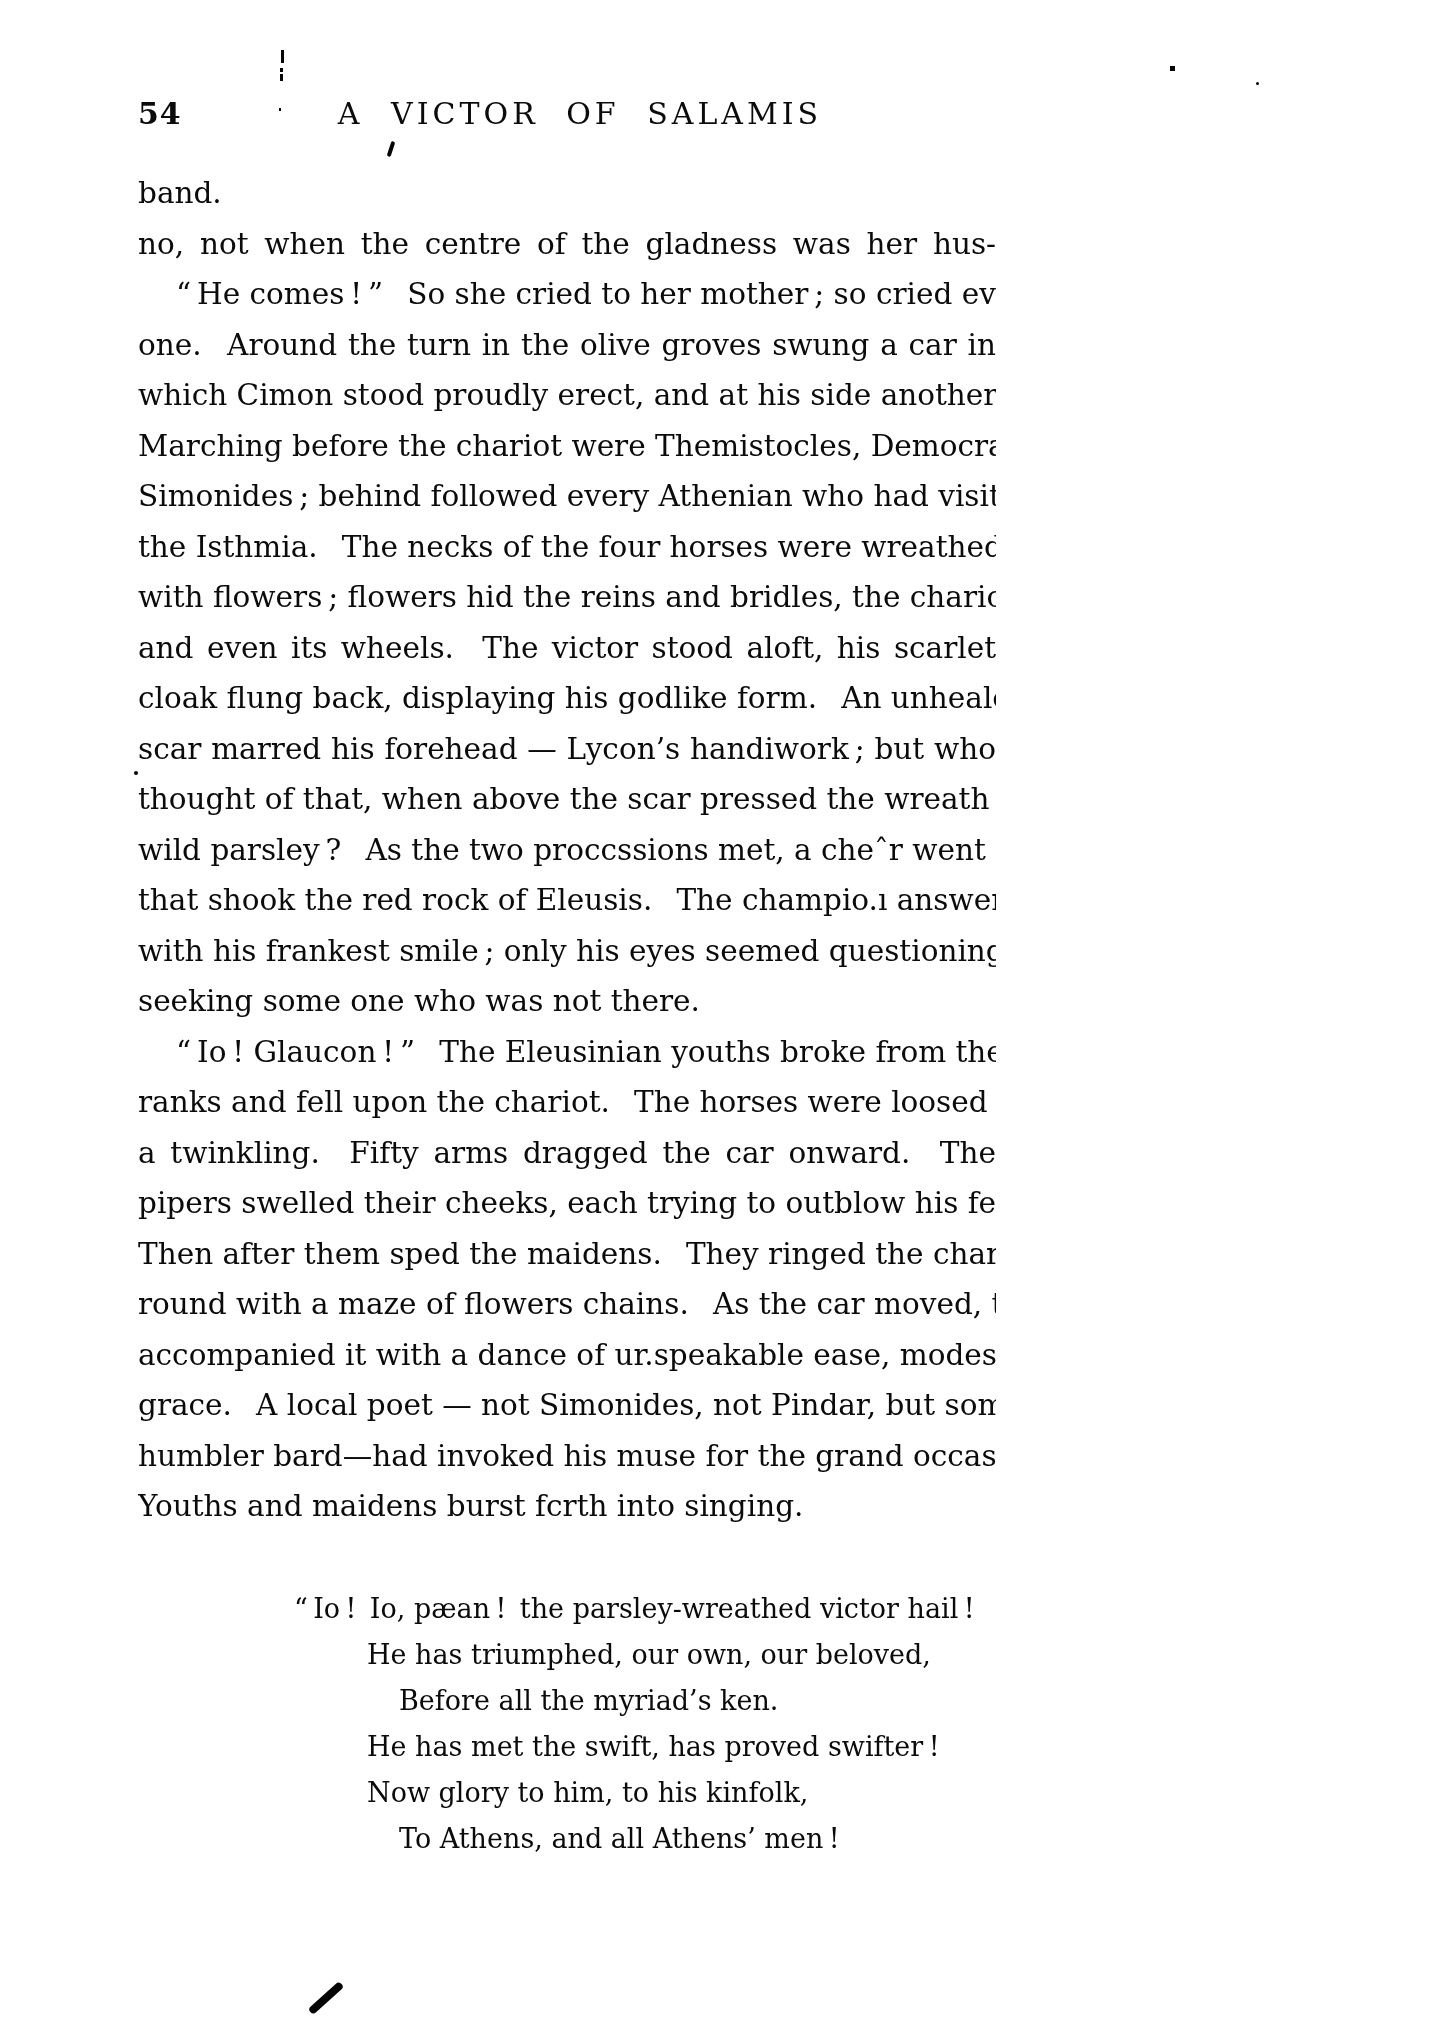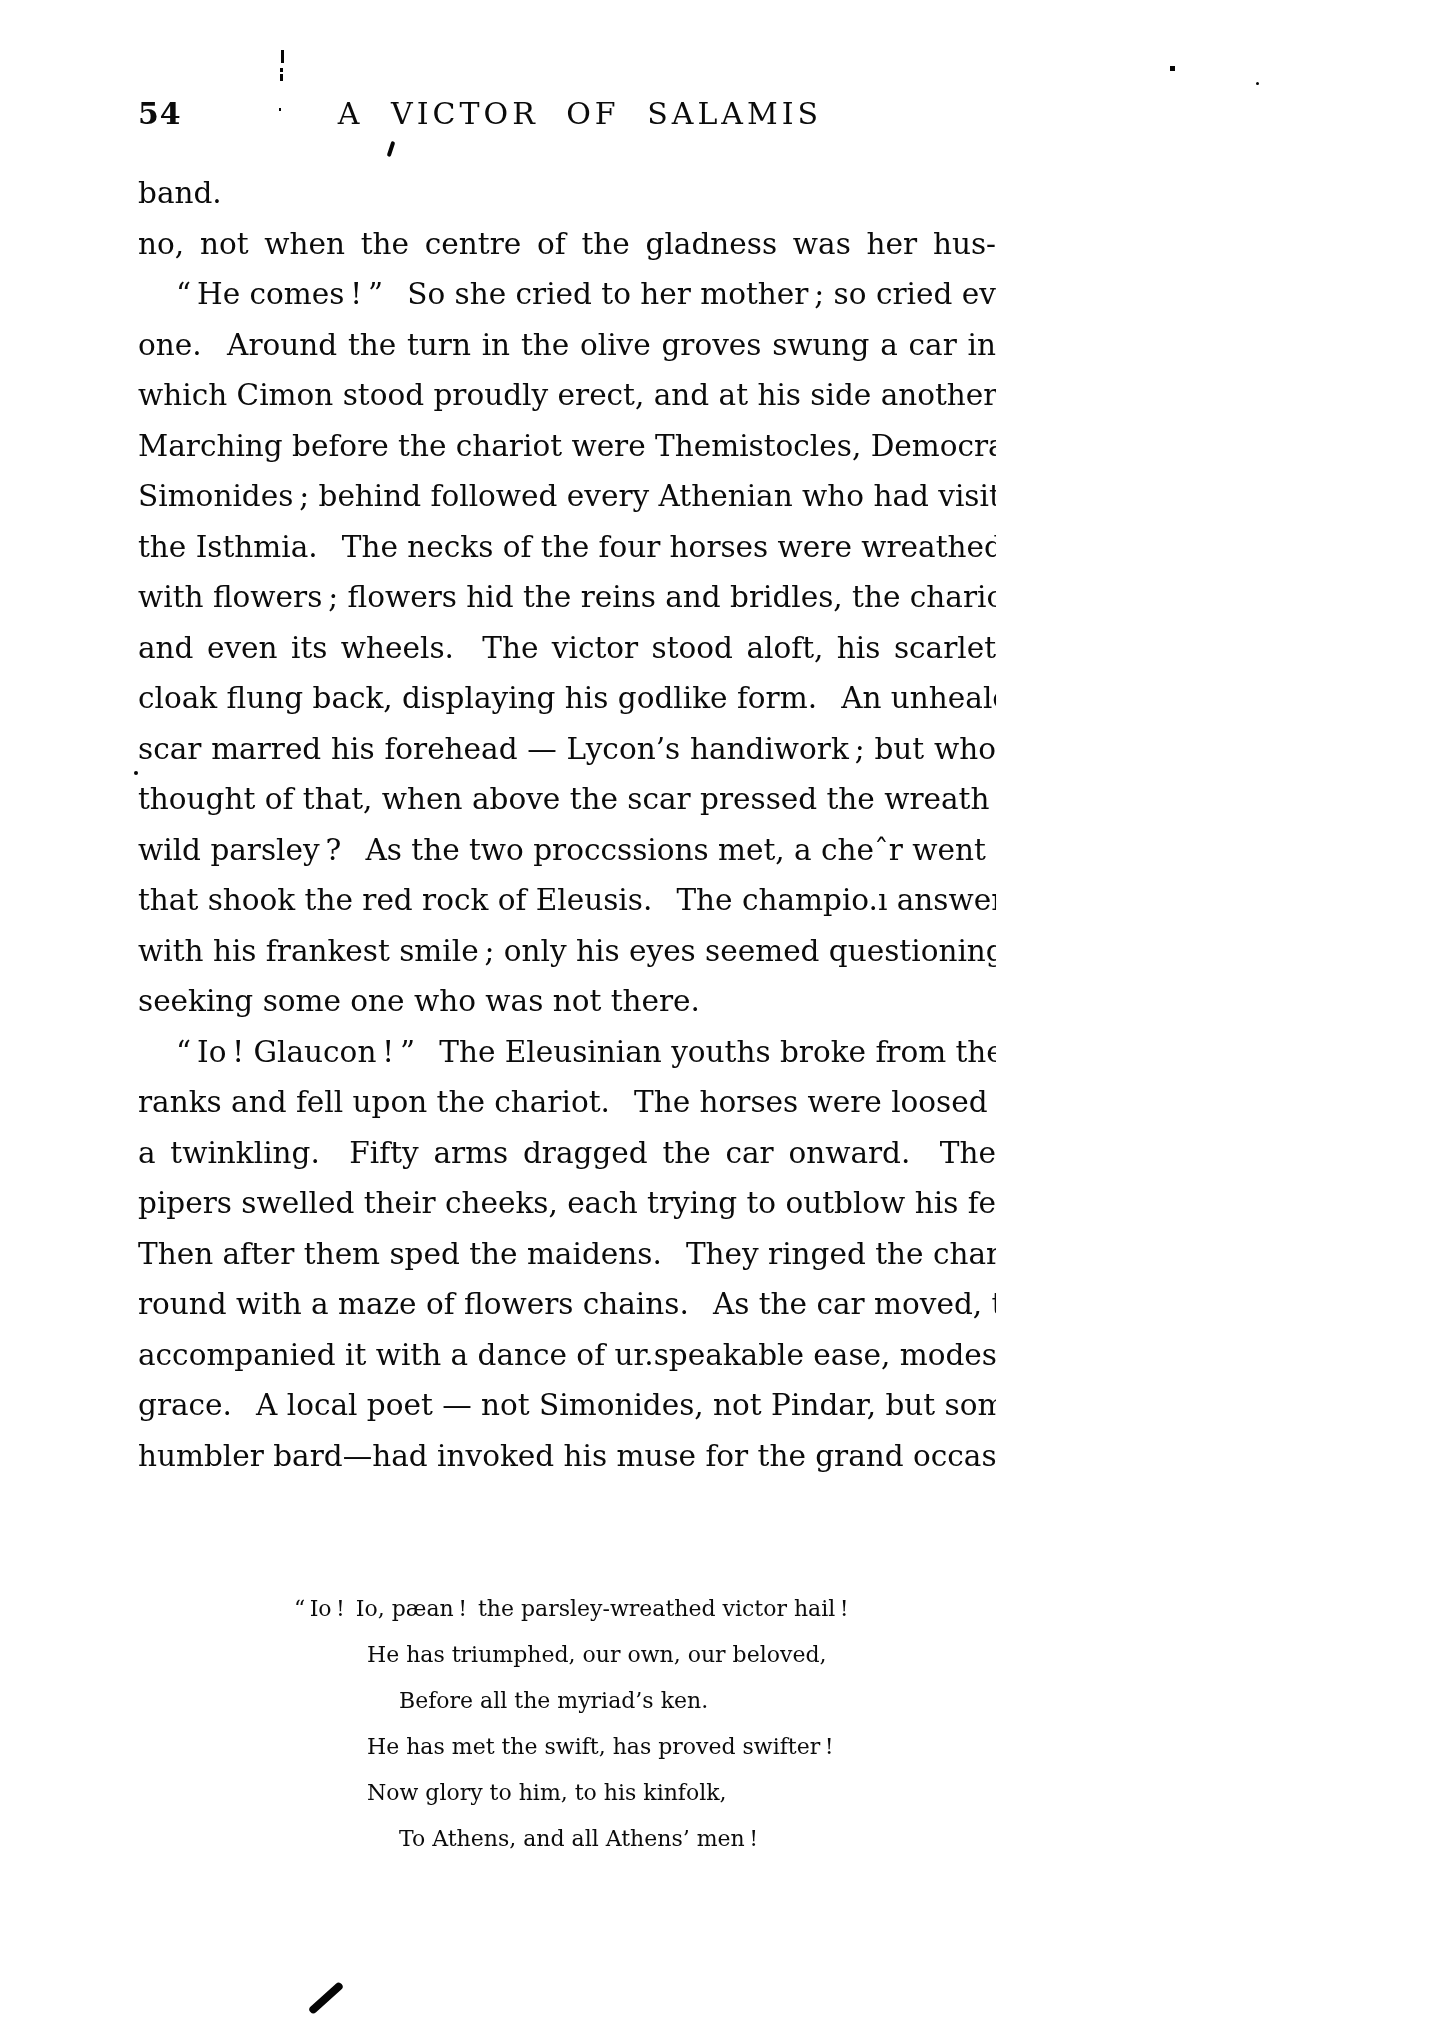--- a/index.html
+++ b/index.html
@@ -27,21 +27,21 @@
   }
   .bline{
     height:50.5px;line-height:50.5px;
     text-align:justify;text-align-last:justify;
     overflow:hidden;white-space:nowrap;
   }
   .bline.last{text-align:left;text-align-last:left;}
   .bline.indent{padding-left:38px;}
   .verse-block{
     position:absolute;left:138px;top:1576px;width:920px;
-    font-size:22px;
+    font-size:27px;
   }
   .vline{height:46px;line-height:46px;text-align:left;white-space:nowrap;}
   .lvl0{padding-left:156px;}
   .lvl1{padding-left:196px;}
   .lvl2{padding-left:229px;}
   .lvl3{padding-left:261px;}
   .artifact{position:absolute;background:#050505;}
 </style>
 </head>
 <body>
@@ -71,20 +71,21 @@
       <div class="bline last">seeking some one who was not there.</div>
       <div class="bline indent">“ Io ! Glaucon ! ”  The Eleusinian youths broke from their</div>
       <div class="bline">ranks and fell upon the chariot.  The horses were loosed in</div>
       <div class="bline">a twinkling.  Fifty arms dragged the car onward.  The</div>
       <div class="bline">pipers swelled their cheeks, each trying to outblow his fellow.</div>
       <div class="bline">Then after them sped the maidens.  They ringed the chariot</div>
       <div class="bline">round with a maze of flowers chains.  As the car moved, they</div>
       <div class="bline">accompanied it with a dance of ur.speakable ease, modesty,</div>
       <div class="bline">grace.  A local poet — not Simonides, not Pindar, but some</div>
       <div class="bline">humbler bard—had invoked his muse for the grand occasion.</div>
+      <div class="bline last">Youths and maidens burst fcrth into singing.</div>
     </div>
 
   <div class="verse-block">
       <div class="vline lvl0">“ Io ! Io, pæan ! the parsley-wreathed victor hail !</div>
       <div class="vline lvl2">He has triumphed, our own, our beloved,</div>
       <div class="vline lvl3">Before all the myriad’s ken.</div>
       <div class="vline lvl2">He has met the swift, has proved swifter !</div>
       <div class="vline lvl2">Now glory to him, to his kinfolk,</div>
       <div class="vline lvl3">To Athens, and all Athens’ men !</div>
     </div>

